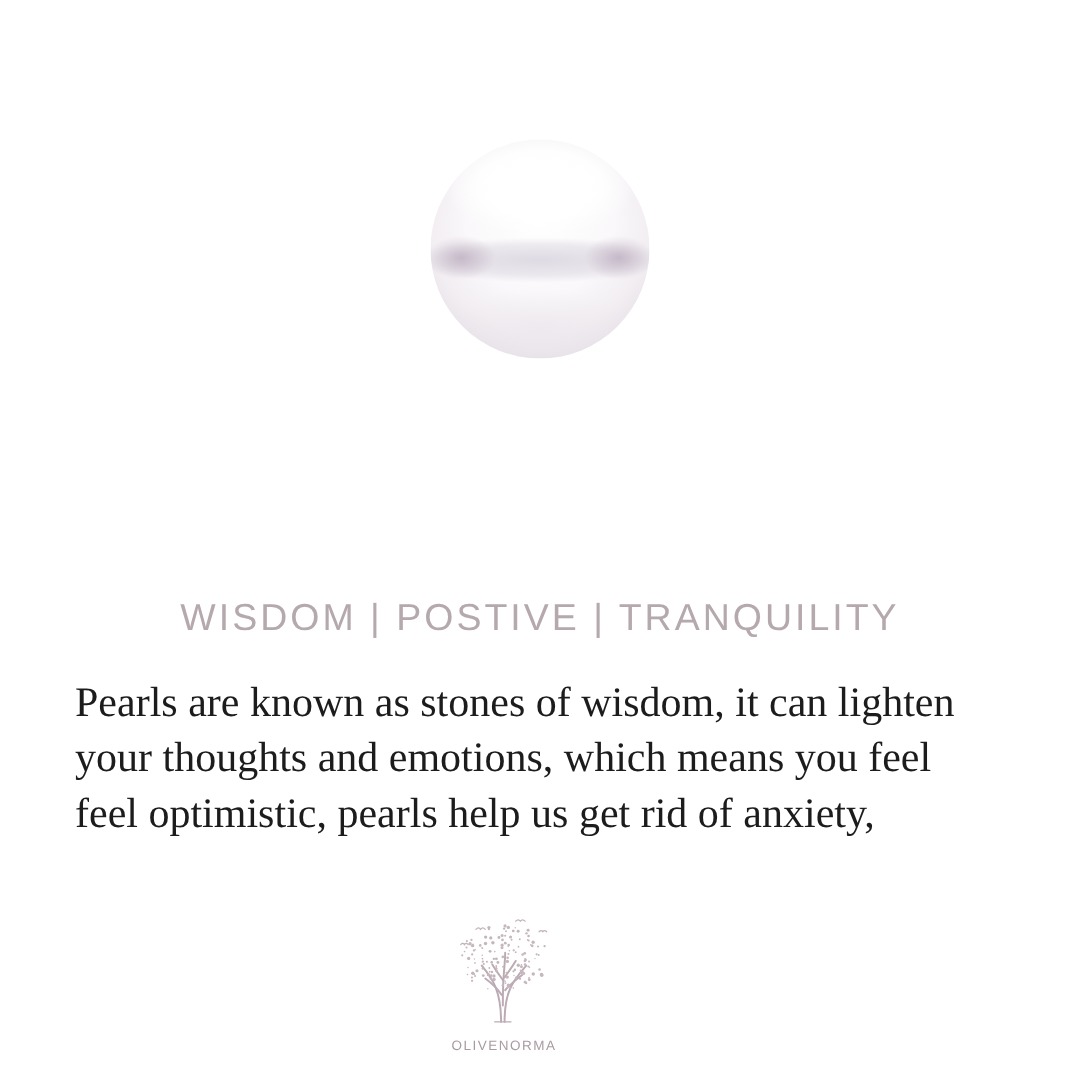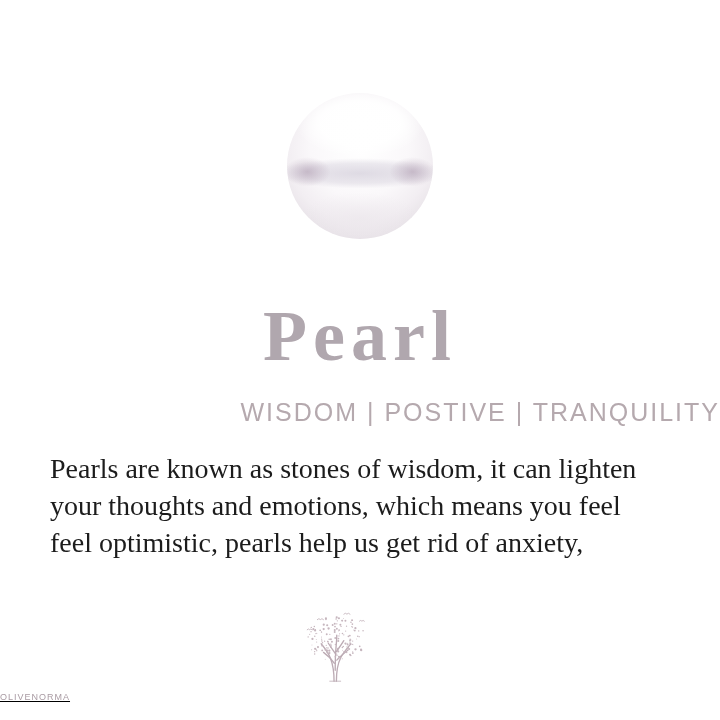--- a/index.html
+++ b/index.html
@@ -51,21 +51,21 @@
     font-size: 72px;
     font-weight: bold;
     letter-spacing: 6px;
     line-height: 72px;
     color: #b0a7ae;
   }
   
   .subtitle {
     position: absolute;
     left: 0; top: 398px; width: 720px;
-    text-align: right;
+    text-align: center;
     font-family: "Liberation Sans", sans-serif;
     font-size: 25px;
     font-weight: 400;
     letter-spacing: 2px;
     line-height: 28px;
     color: #b5a9ae;
   }
   
   .desc {
     position: absolute;
@@ -73,21 +73,21 @@
     text-align: left;
     font-family: "Liberation Serif", serif;
     font-size: 28px;
     line-height: 37px;
     color: #1c1c1c;
   }
   
   .brand {
     position: absolute;
     left: 0; top: 610px; width: 672px;
-    text-decoration: underline;
+    text-align: center;
   }
   .brand svg {
     display: block;
     margin: 0 auto;
     width: 78px; height: 80px;
   }
   .brand-name {
     margin-top: 2px;
     font-family: "Liberation Sans", sans-serif;
     font-size: 9px;
@@ -96,21 +96,20 @@
     color: #a99ba3;
   }
 </style>
 </head>
 <body>
 
 <div class="card">
 
   <div class="pearl"></div>
 
-  <h1 class="title">Pearl</h1>
 
   <div class="subtitle">WISDOM | POSTIVE | TRANQUILITY</div>
 
   <div class="desc">
     <div>Pearls are known as stones of wisdom, it can lighten</div>
     <div>your thoughts and emotions, which means you feel</div>
     <div>feel optimistic, pearls help us get rid of anxiety,</div>
   </div>
 
   <div class="brand">

